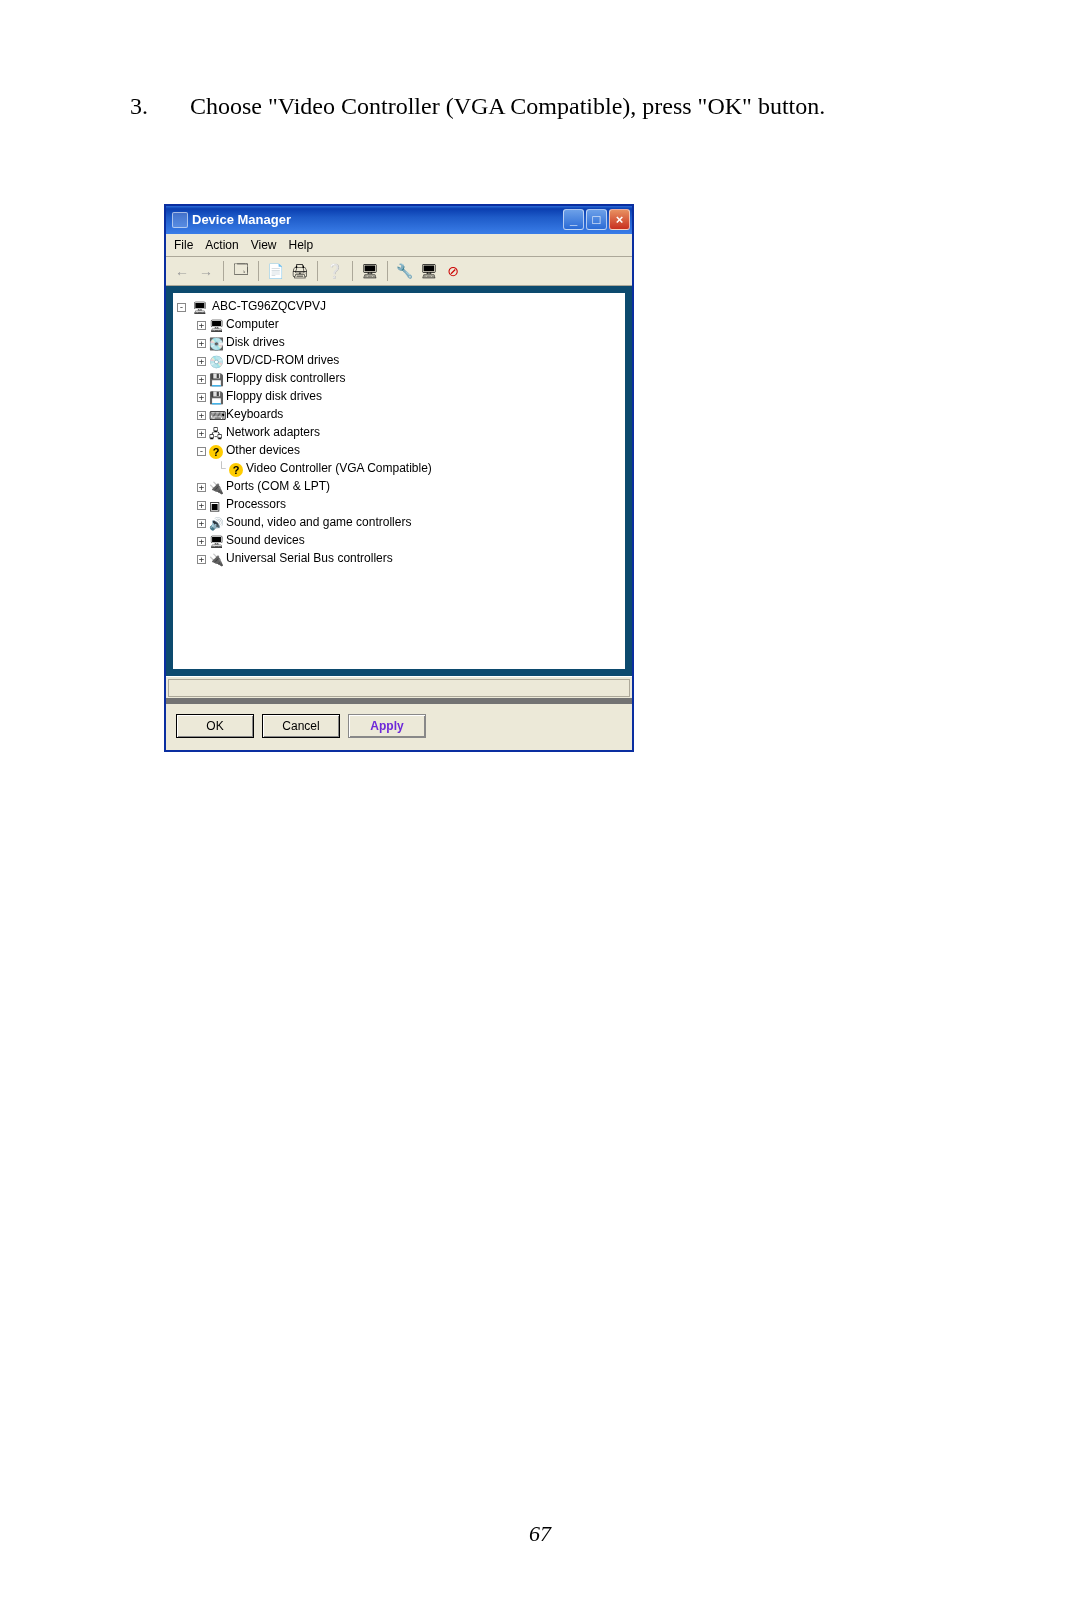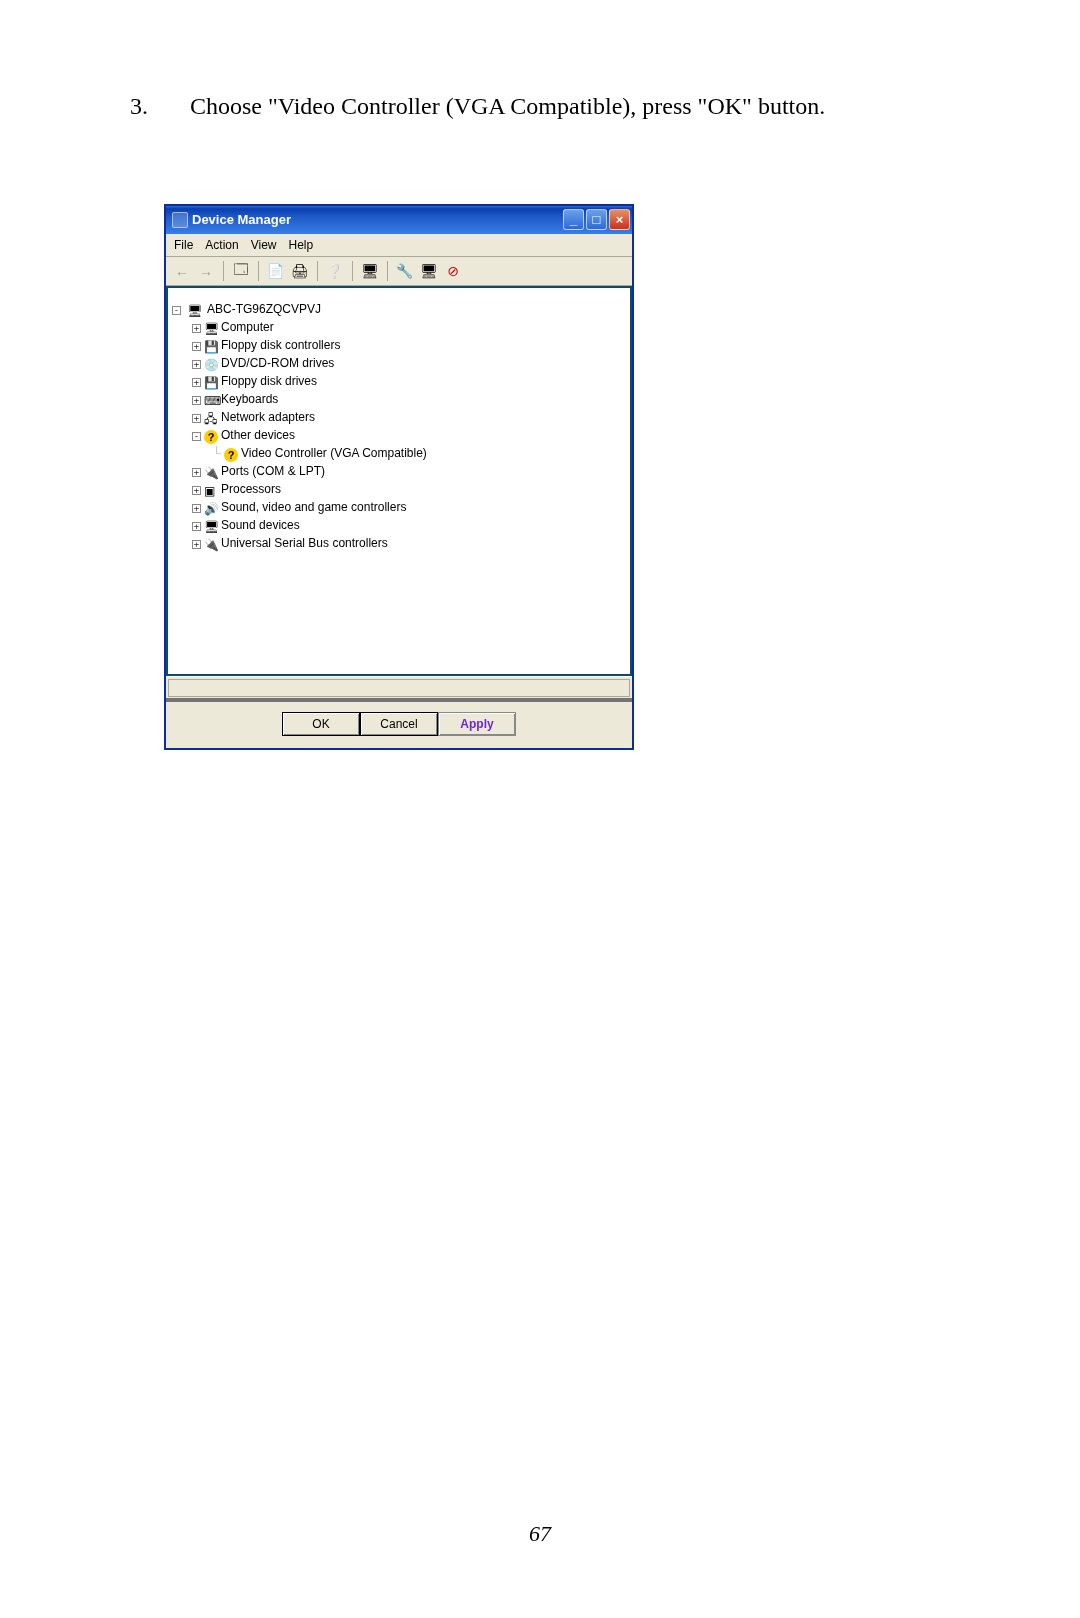--- a/index.html
+++ b/index.html
@@ -77,24 +77,24 @@
   }
   .tb-sep { width: 1px; height: 20px; background: #aca899; margin: 0 3px; }
   .tb-icon {
     width: 20px; height: 20px;
     display: flex; align-items: center; justify-content: center;
     font-size: 14px;
   }
   .tree-area {
     height: 390px;
     background: #fff;
-    border: 2px solid #0c4a6e;
+    border: 7px solid #0c4a6e;
     margin: 0;
     overflow: auto;
-    padding: 12px 4px;
+    padding: 4px 4px;
     font-size: 12px;
     line-height: 18px;
   }
   .tree-node { white-space: nowrap; }
   .exp {
     display: inline-block;
     width: 9px; height: 9px;
     border: 1px solid #888;
     text-align: center; line-height: 7px;
     font-size: 9px; color: #333;
@@ -119,23 +119,23 @@
     height: 22px;
     border-top: 1px solid #fff;
     background: #ece9d8;
     margin: 0;
     padding: 2px;
   }
   .status-inset {
     height: 18px; border: 1px solid #aca899; background: #ece9d8;
   }
   .button-row {
-    display: flex; justify-content: center; 
+    display: flex; justify-content: flex-start; gap: 8px;
     padding: 10px 10px 12px;
-    border-top: 4px solid #737373;
+    border-top: 6px solid #737373;
   }
   .btn {
     width: 78px; height: 24px;
     background: #ece9d8;
     border: 1px solid #000;
     box-shadow: inset 1px 1px #fff, inset -1px -1px #888;
     font-size: 12px;
     font-family: Tahoma, sans-serif;
   }
   .btn:disabled { color: #6d28d9; border-color: #888; font-weight: bold; }
@@ -194,22 +194,23 @@
         </span>
     </div>
 
     <div class="tree-area">
       <div class="tree-node">
         <span class="exp">-</span>
         <span class="nicon">🖥</span>
         <span>ABC-TG96ZQCVPVJ</span>
       </div>
       <div class="tree-node indent-1"><span class="exp">+</span><span class="nicon">🖥</span><span>Computer</span></div>
+      <div class="tree-node indent-1"><span class="exp">+</span><span class="nicon">💽</span><span>Disk drives</span></div>
+      <div class="tree-node indent-1"><span class="exp">+</span><span class="nicon">💿</span><span>DVD/CD-ROM drives</span></div>
       <div class="tree-node indent-1"><span class="exp">+</span><span class="nicon">💾</span><span>Floppy disk controllers</span></div>
-      <div class="tree-node indent-1"><span class="exp">+</span><span class="nicon">💿</span><span>DVD/CD-ROM drives</span></div>
       <div class="tree-node indent-1"><span class="exp">+</span><span class="nicon">💾</span><span>Floppy disk drives</span></div>
       <div class="tree-node indent-1"><span class="exp">+</span><span class="nicon">⌨</span><span>Keyboards</span></div>
       <div class="tree-node indent-1"><span class="exp">+</span><span class="nicon">🖧</span><span>Network adapters</span></div>
       <div class="tree-node indent-1"><span class="exp">-</span><span class="other-warn">?</span><span>Other devices</span></div>
       <div class="tree-node indent-2"><span style="display:inline-block;width:12px;color:#bbb">└</span><span class="other-warn">?</span><span>Video Controller (VGA Compatible)</span></div>
       <div class="tree-node indent-1"><span class="exp">+</span><span class="nicon">🔌</span><span>Ports (COM &amp; LPT)</span></div>
       <div class="tree-node indent-1"><span class="exp">+</span><span class="nicon">▣</span><span>Processors</span></div>
       <div class="tree-node indent-1"><span class="exp">+</span><span class="nicon">🔊</span><span>Sound, video and game controllers</span></div>
       <div class="tree-node indent-1"><span class="exp">+</span><span class="nicon">🖥</span><span>Sound devices</span></div>
       <div class="tree-node indent-1"><span class="exp">+</span><span class="nicon">🔌</span><span>Universal Serial Bus controllers</span></div>

